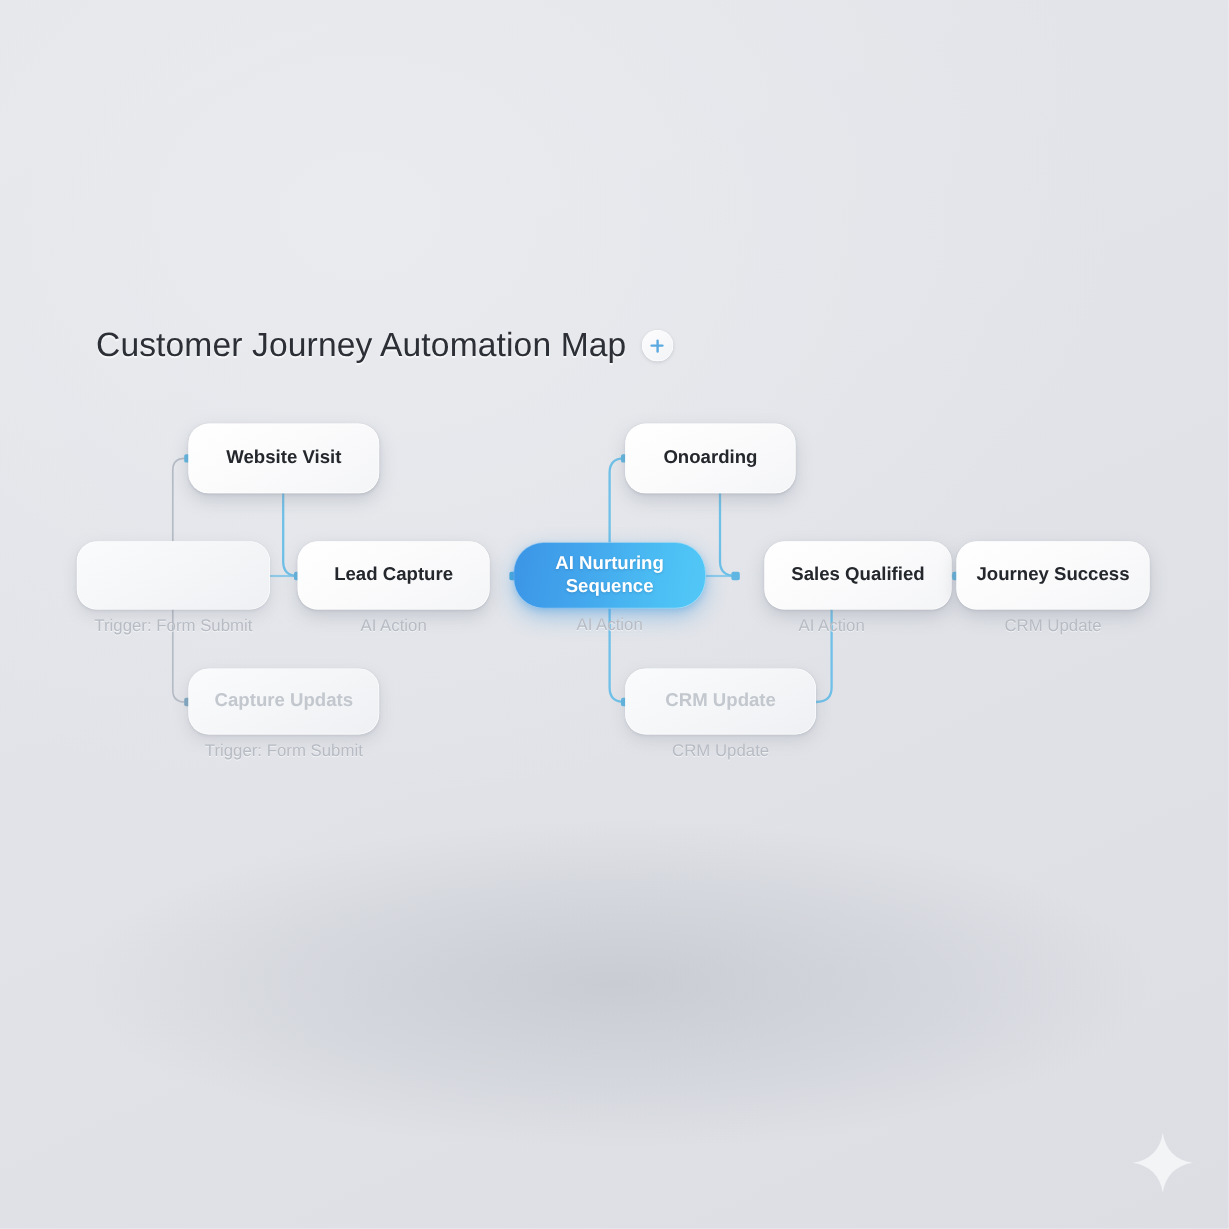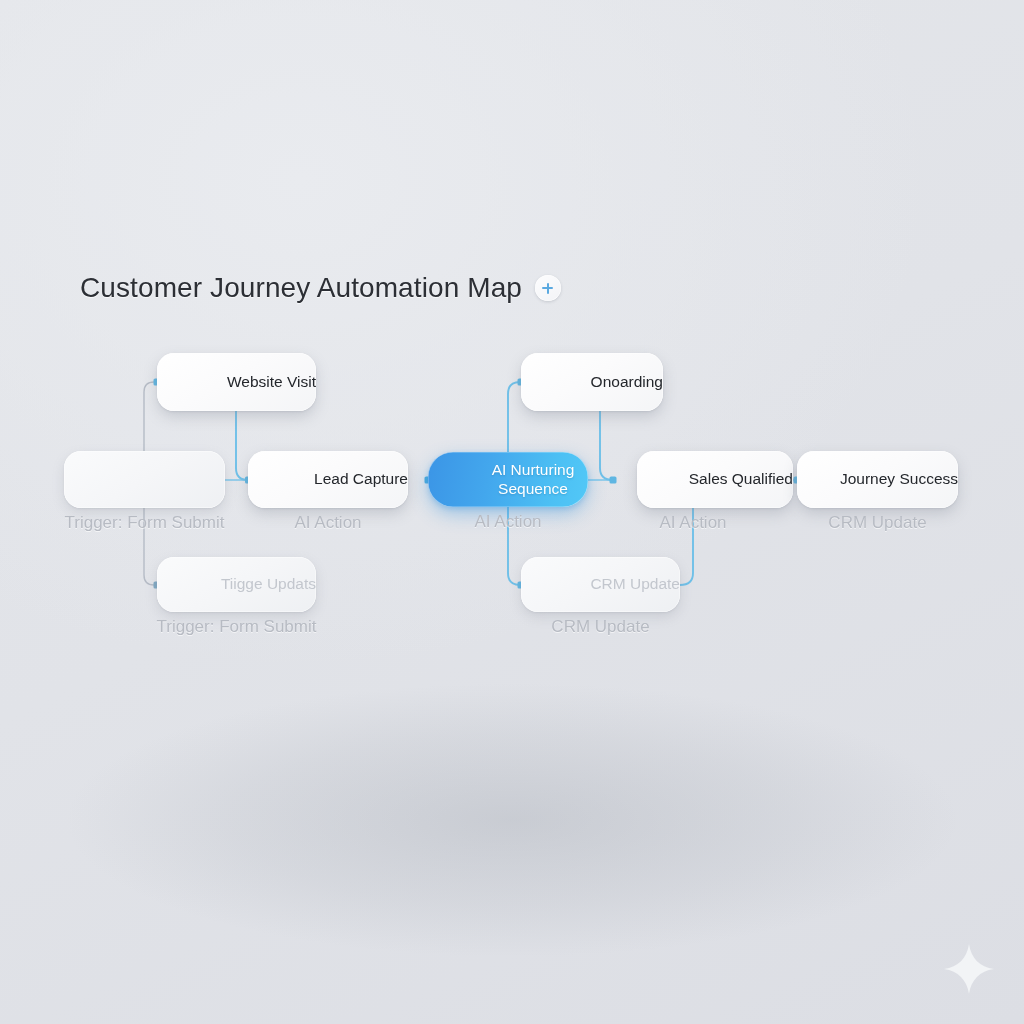--- a/index.html
+++ b/index.html
@@ -42,24 +42,25 @@
   .add-btn::before { width:11px; height:1.6px; }
   .add-btn::after  { width:1.6px; height:11px; }
 
   
   #edges { position:absolute; left:0; top:0; width:1024px; height:1024px; pointer-events:none; }
 
   
   .node {
     position:absolute;
     border-radius:17px;
-    display:flex; align-items:center; justify-content:flex-end;
+    display:flex; align-items:center; justify-content:center;
     text-align:center; line-height:1.22;
     font-size:15.5px;
     cursor:pointer;
+    font-weight:bold;
   }
   .node.light {
     background:linear-gradient(150deg,#ffffff 0%,#fbfbfc 45%,#f4f5f7 100%);
     color:#24272c;
     box-shadow:
       0 6px 14px rgba(130,136,148,0.30),
       0 1px 2px rgba(130,136,148,0.22),
       0 0 0 0.5px rgba(255,255,255,0.9) inset;
   }
   .node.ghost {
@@ -75,21 +76,21 @@
     color:#ffffff;
     box-shadow:
       0 7px 18px rgba(62,150,222,0.42),
       0 2px 5px rgba(62,150,222,0.28),
       0 0 0 0.5px rgba(255,255,255,0.45) inset;
     text-shadow:0 1px 2px rgba(30,90,140,0.30);
   }
   .node-label {
     position:absolute;
     left:50%; transform:translateX(-50%);
-    font-size:17px; color:#b7bbc3; white-space:nowrap;
+    font-size:14px; color:#b7bbc3; white-space:nowrap;
     text-shadow:0 1px 0 rgba(255,255,255,0.6);
   }
 
   
   .sparkle { position:absolute; right:28px; bottom:28px; width:54px; height:54px; opacity:0.92; }
 </style>
 </head>
 <body>
 
 <div id="canvas">
@@ -133,21 +134,21 @@
 
   <div id="node-layer">
       <div class="node ghost" style="left: 64px; top: 451px; width: 161px; height: 57px;">
         <span></span>
       </div>
       <div class="node-label" style="left: 144.5px; top: 513px;">Trigger: Form Submit</div>
       <div class="node light" style="left: 157px; top: 353px; width: 159px; height: 58px;">
         <span>Website Visit</span>
       </div>
       <div class="node ghost" style="left: 157px; top: 557px; width: 159px; height: 55px;">
-        <span>Tiigge Updats</span>
+        <span>Capture Updats</span>
       </div>
       <div class="node-label" style="left: 236.5px; top: 617px;">Trigger: Form Submit</div>
       <div class="node light" style="left: 248px; top: 451px; width: 160px; height: 57px;">
         <span>Lead Capture</span>
       </div>
       <div class="node-label" style="left: 328px; top: 513px;">AI Action</div>
       <div class="node accent" style="left: 428px; top: 452px; width: 160px; height: 55px; border-radius: 25px;">
         <span style="max-width: 110px;">AI Nurturing Sequence</span>
       </div>
       <div class="node-label" style="left: 508px; top: 512px;">AI Action</div>

